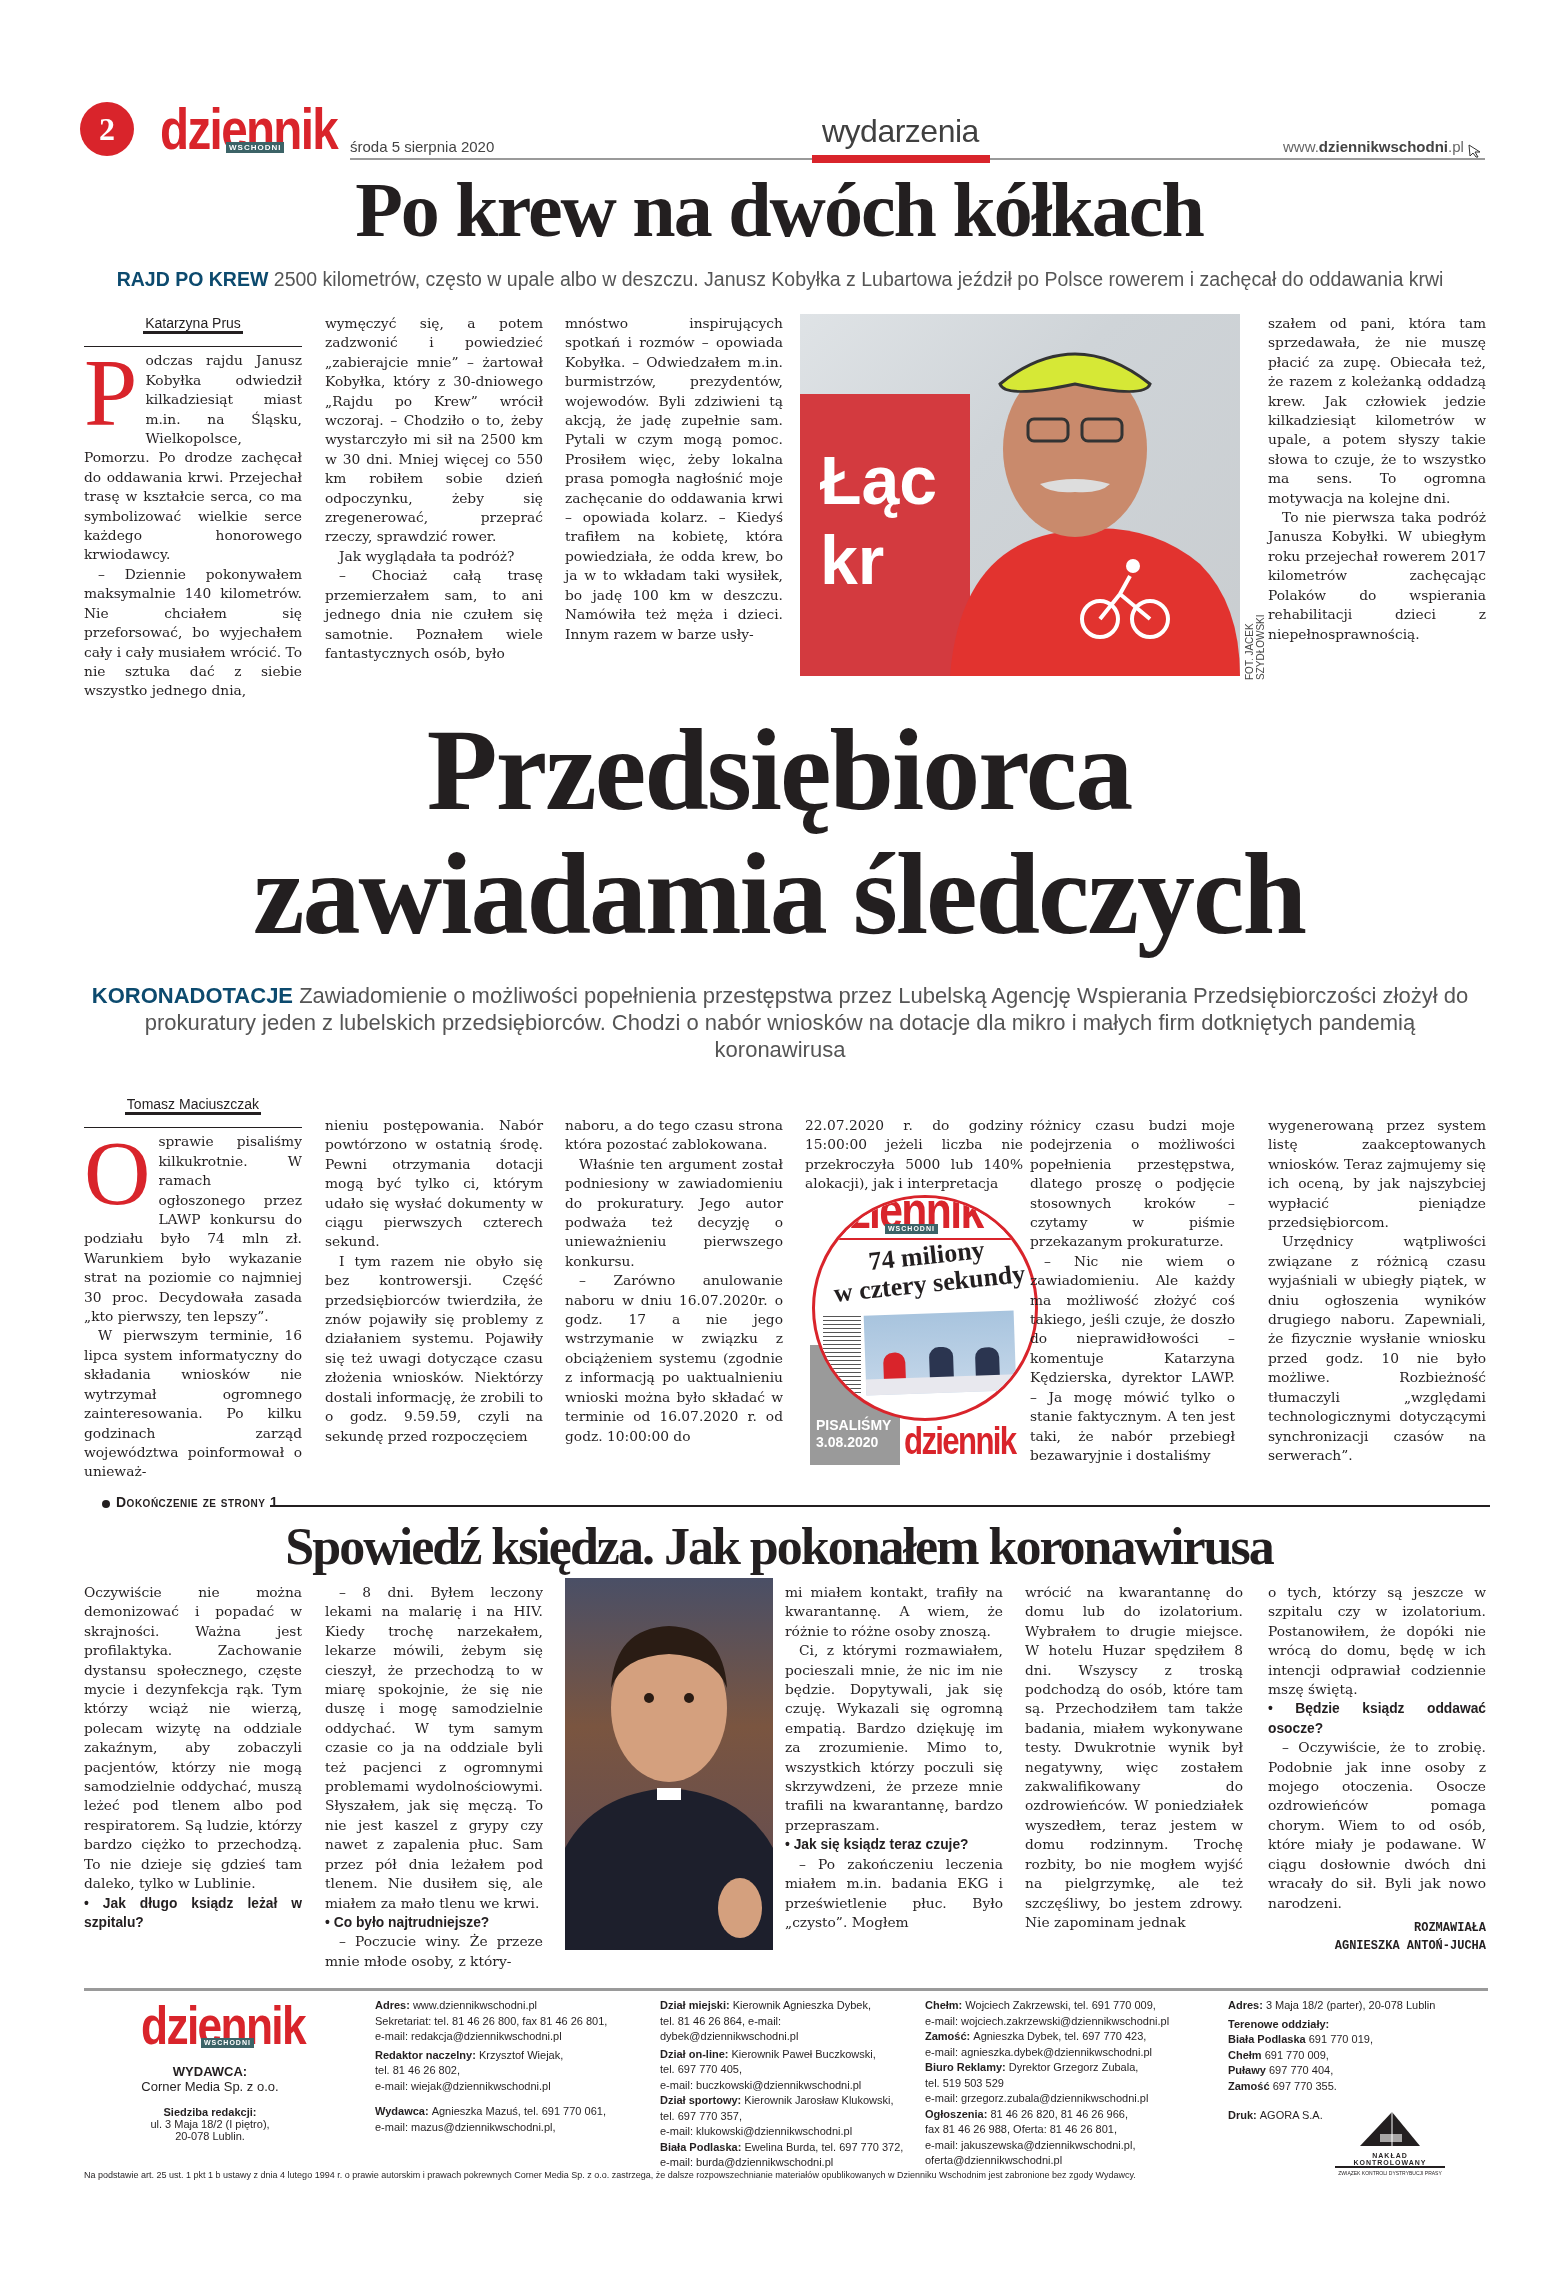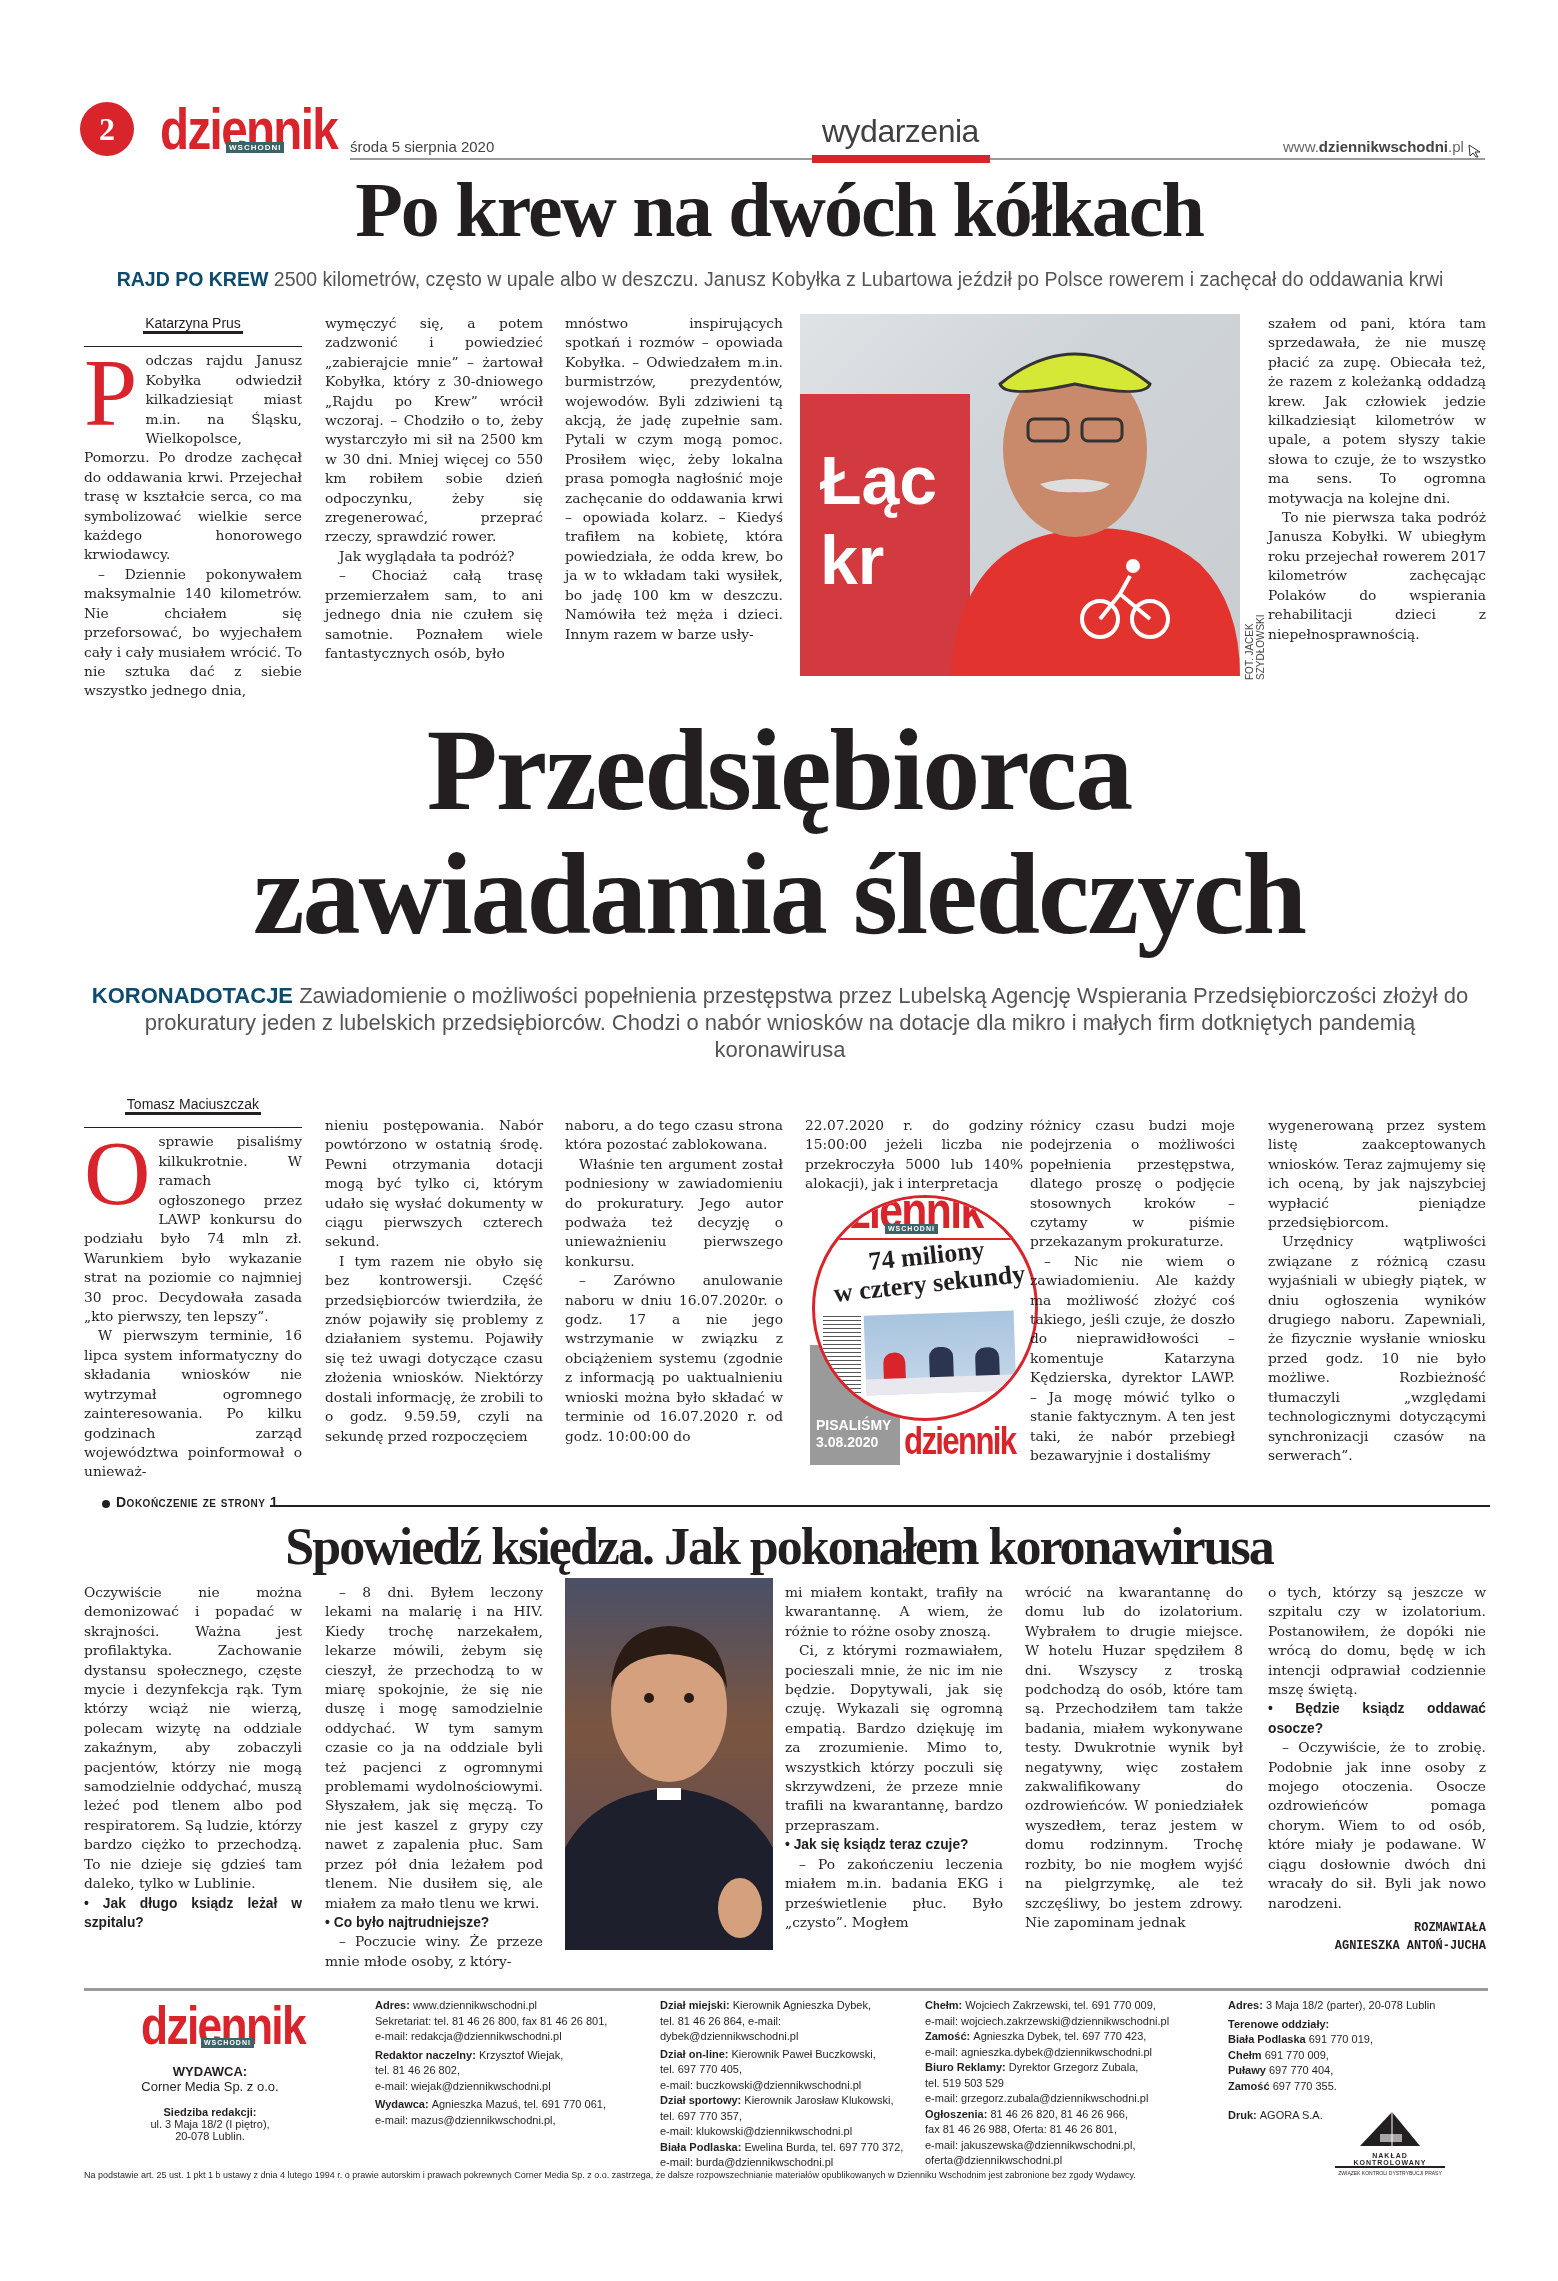--- a/index.html
+++ b/index.html
@@ -222,21 +222,21 @@
   <div class="sans" style="font-size:11px">20-078 Lublin.</div>
 </div>
 
 <div class="abs foot" style="left:375px;top:1998px;width:270px">
   <div><b>Adres: </b><span>www.dziennikwschodni.pl</span></div>
   <div><span>Sekretariat: tel. 81 46 26 800, fax 81 46 26 801,</span></div>
   <div><span>e-mail: redakcja@dziennikwschodni.pl</span></div>
   <div style="margin-top:3px"><b>Redaktor naczelny: </b><span>Krzysztof Wiejak,</span></div>
   <div><span>tel. 81 46 26 802,</span></div>
   <div><span>e-mail: wiejak@dziennikwschodni.pl</span></div>
-  <div style="margin-top:3px"><b>Wydawca: </b><span>Agnieszka Mazuś, tel. 691 770 061,</span></div>
+  <div style="margin-top:10px"><b>Wydawca: </b><span>Agnieszka Mazuś, tel. 691 770 061,</span></div>
   <div><span>e-mail: mazus@dziennikwschodni.pl,</span></div>
 </div>
 
 <div class="abs foot" style="left:660px;top:1998px;width:260px">
   <div><b>Dział miejski: </b><span>Kierownik Agnieszka Dybek,</span></div>
   <div><span>tel. 81 46 26 864, e-mail:</span></div>
   <div><span>dybek@dziennikwschodni.pl</span></div>
   <div style="margin-top:2px"><b>Dział on-line: </b><span>Kierownik Paweł Buczkowski,</span></div>
   <div><span>tel. 697 770 405,</span></div>
   <div><span>e-mail: buczkowski@dziennikwschodni.pl</span></div>

